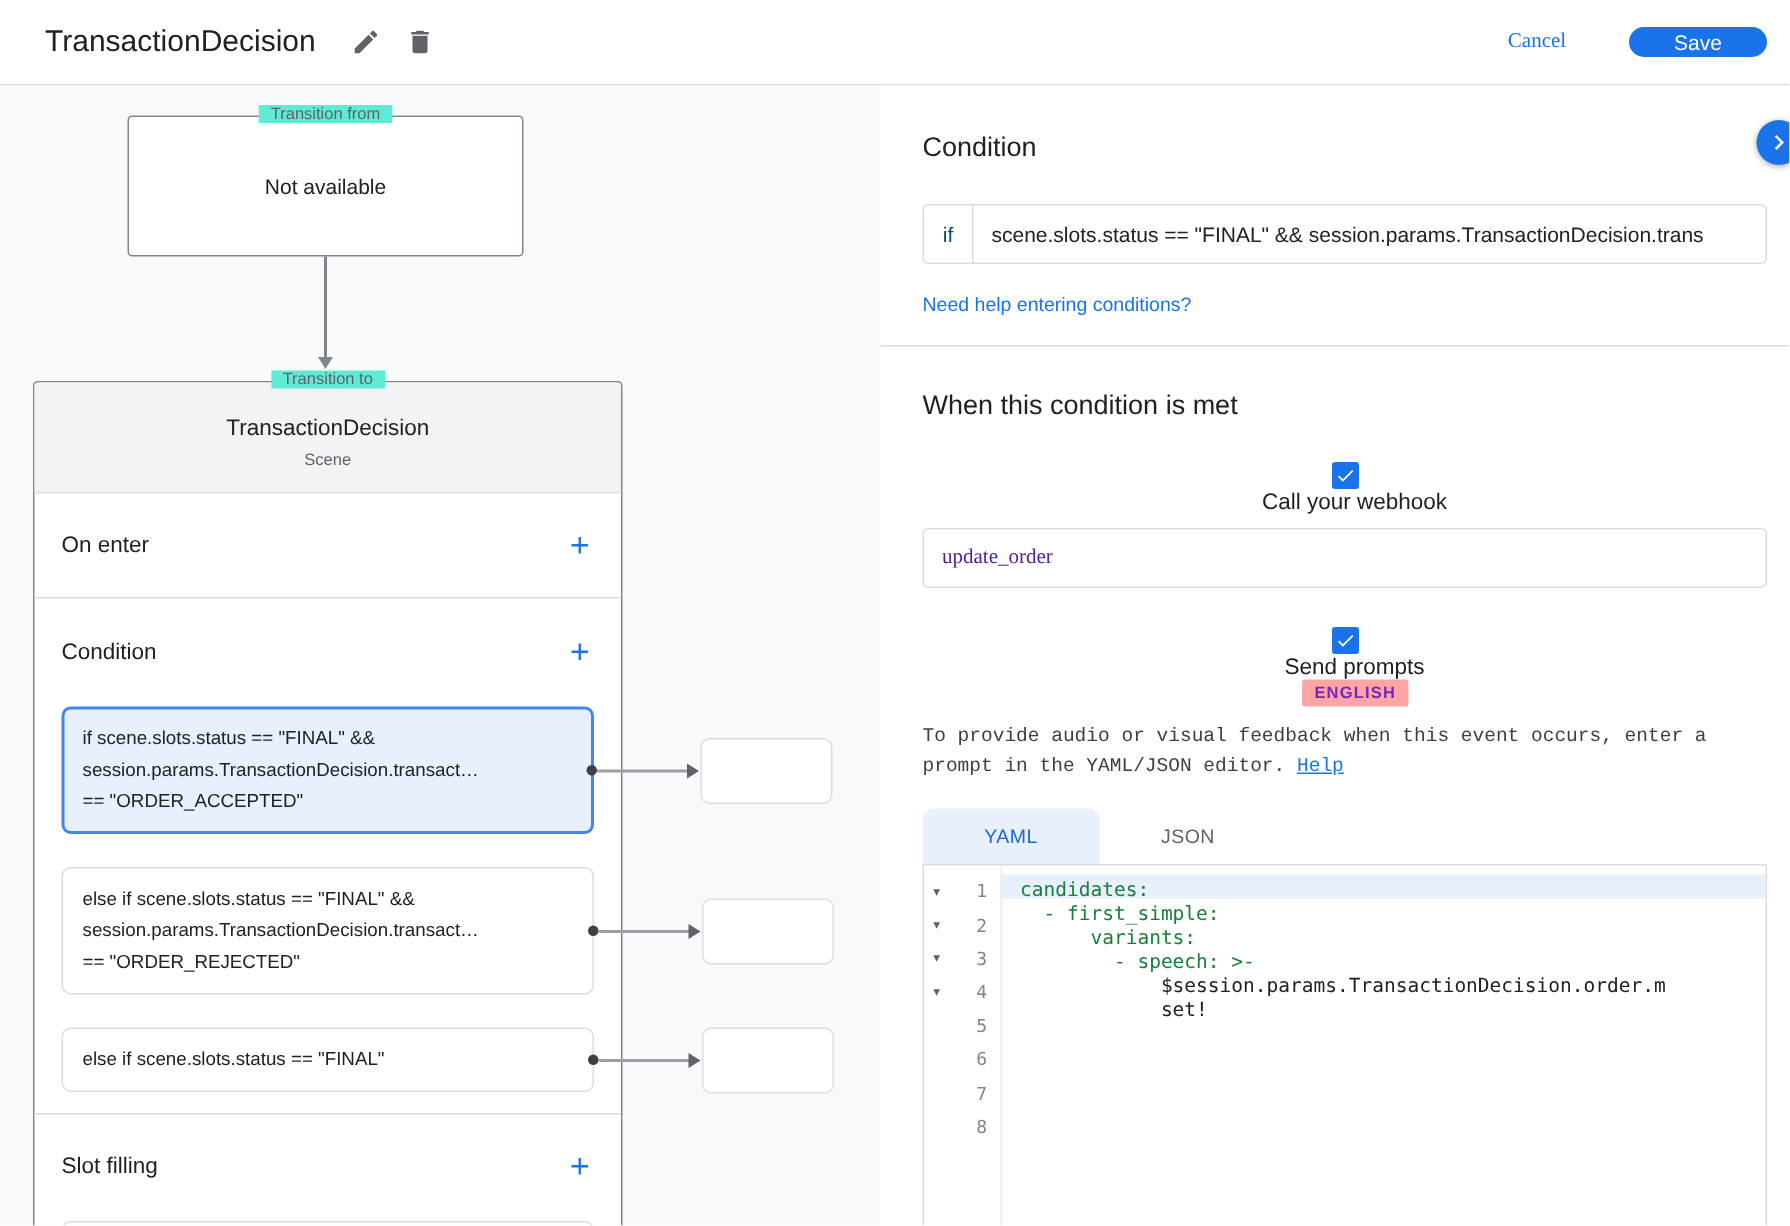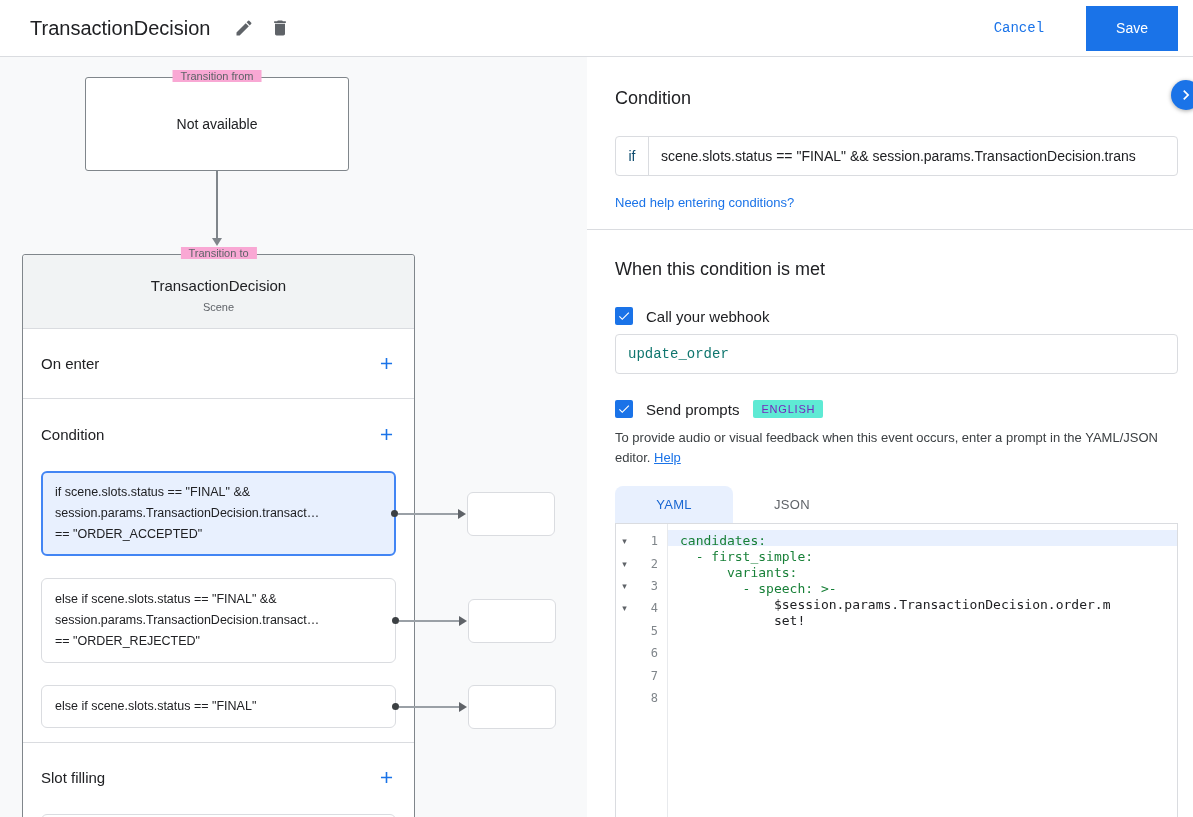--- a/index.html
+++ b/index.html
@@ -10,30 +10,30 @@
   }
   
   .topbar { height:57px; border-bottom:1px solid #dadce0; display:flex; align-items:center;
             justify-content:space-between; padding:0 15px 0 30px; background:#fff; }
   .topbar-left { display:flex; align-items:center; }
   .page-title { font-size:20px; font-weight:400; margin:0 16px 0 0; }
   .icon-btn { background:none; border:none; padding:6px 8px; cursor:pointer; display:flex; align-items:center; }
   .icon-btn svg { width:20px; height:20px; fill:#5f6368; }
   .topbar-right { display:flex; align-items:center; gap:36px; }
   .text-btn { background:none; border:none; color:#1a73e8; font-size:14px; font-weight:500;
-              font-family:Liberation Mono, monospace; cursor:pointer; padding:8px 6px; }
-  .save-btn { background:#1a73e8; color:#fff; border:none; border-radius:0; height:45px;
+              font-family:Liberation Serif, serif; cursor:pointer; padding:8px 6px; }
+  .save-btn { background:#1a73e8; color:#fff; border:none; border-radius:13px; height:20px;
               padding:0 30px; font-size:14px; font-weight:500; font-family:inherit; cursor:pointer; }
   
   .main { display:flex; height:760px; }
   .canvas { width:587px; flex:none; background:#f8f9fa; position:relative; overflow:hidden; }
   
   .tf-box { position:absolute; left:85px; top:20px; width:264px; height:94px; background:#fff;
             border:1px solid #80868b; border-radius:3px; display:flex; align-items:center; justify-content:center; }
-  .legend { position:absolute; top:-8px; left:50%; transform:translateX(-50%); background:#f9a8d4;
+  .legend { position:absolute; top:-8px; left:50%; transform:translateX(-50%); background:#5eead4;
             padding:0 8px; font-size:11px; color:#5f6368; white-space:nowrap; }
   .tf-value { font-size:14px; }
   .flow-arrow { position:absolute; left:216px; top:114px; width:2px; height:68px; background:#80868b; }
   .flow-arrow::after { content:""; position:absolute; bottom:-7px; left:-4px;
             border-left:5px solid transparent; border-right:5px solid transparent; border-top:8px solid #80868b; }
   
   .tt-fieldset { position:absolute; left:22px; top:197px; width:393px; height:590px; background:#fff;
             border:1px solid #80868b; border-radius:3px; }
   .tt-header { background:#f1f3f4; border-bottom:1px solid #dadce0; text-align:center;
             padding:22px 0 15px; border-radius:3px 3px 0 0; }
@@ -68,33 +68,33 @@
   .p-pad { padding-left:28px; padding-right:15px; }
   .panel-title { font-size:18px; font-weight:400; margin:0; padding-top:31px; }
   .cond-row { margin-top:27px; display:flex; border:1px solid #dadce0; border-radius:4px; height:40px; background:#fff; }
   .if-cell { width:33px; flex:none; display:flex; align-items:center; justify-content:center;
             font-size:14px; color:#0c4a6e; border-right:1px solid #dadce0; }
   .cond-input { flex:1; min-width:0; border:none; outline:none; padding:0 12px; font-size:14px;
             font-family:inherit; color:#202124; background:transparent; }
   .help-link { display:inline-block; margin-top:19px; font-size:13px; color:#1a73e8; text-decoration:none; cursor:pointer; }
   .panel-divider { margin-top:18px; border-top:1px solid #dadce0; }
   .when-title { font-size:18px; font-weight:400; margin:0; padding-top:29px; }
-  .check-row { display:flex; align-items:center; margin-top:27px; }
+  .check-row { display:flex; align-items:center; margin-top:27px;flex-direction:column; }
   .check-row.second { margin-top:26px; }
   .checkbox { width:18px; height:18px; border-radius:2px; background:#1a73e8; display:flex;
             align-items:center; justify-content:center; flex:none; cursor:pointer; }
   .checkbox svg { width:14px; height:14px; fill:#fff; }
   .check-label { margin-left:13px; font-size:15px; font-weight:500; }
-  .badge { margin-left:14px; background:#5eead4; color:#7627bb; font-size:11px; font-weight:400;
+  .badge { margin-left:14px; background:#fca5a5; color:#7627bb; font-size:11px; font-weight:700;
             letter-spacing:.8px; padding:3px 8px; border-radius:2px; }
   .desc { margin-top:10px; font-size:13px; color:#3c4043; line-height:20px; }
   .desc .inline-link { color:#1a73e8; text-decoration:underline; cursor:pointer; }
-  .desc.wrap { max-width:565px; }
+  .desc.wrap { max-width:565px;font-family:Liberation Mono, monospace; }
   .webhook-input { margin-top:9px; width:100%; height:40px; border:1px solid #dadce0; border-radius:4px;
-            padding:16px 12px; font-size:14px; font-family:Liberation Mono, monospace; color:#0f766e; }
+            padding:16px 12px; font-size:14px; font-family:Liberation Serif, serif; color:#4c1d95; }
   .tabs { display:flex; margin-top:18px; }
   .tab { width:118px; height:37px; display:flex; align-items:center; justify-content:center;
             font-size:13px; font-weight:500; letter-spacing:.3px; color:#5f6368; cursor:pointer; }
   .tab.active { background:#e8f0fe; color:#1967d2; border-radius:8px 8px 0 0; }
   
   .editor { border:1px solid #dadce0; height:300px; overflow:hidden; display:flex; background:#fff; }
   .gutter-col { width:52px; flex:none; border-right:1px solid #e8eaed; padding-top:6px; }
   .g-row { display:flex; align-items:center; height:22.4px; }
   .fold { width:17px; text-align:center; font-size:9px; color:#5f6368; flex:none; cursor:pointer; }
   .lnum { flex:1; text-align:right; padding-right:9px; font-size:12px; color:#80868b;

